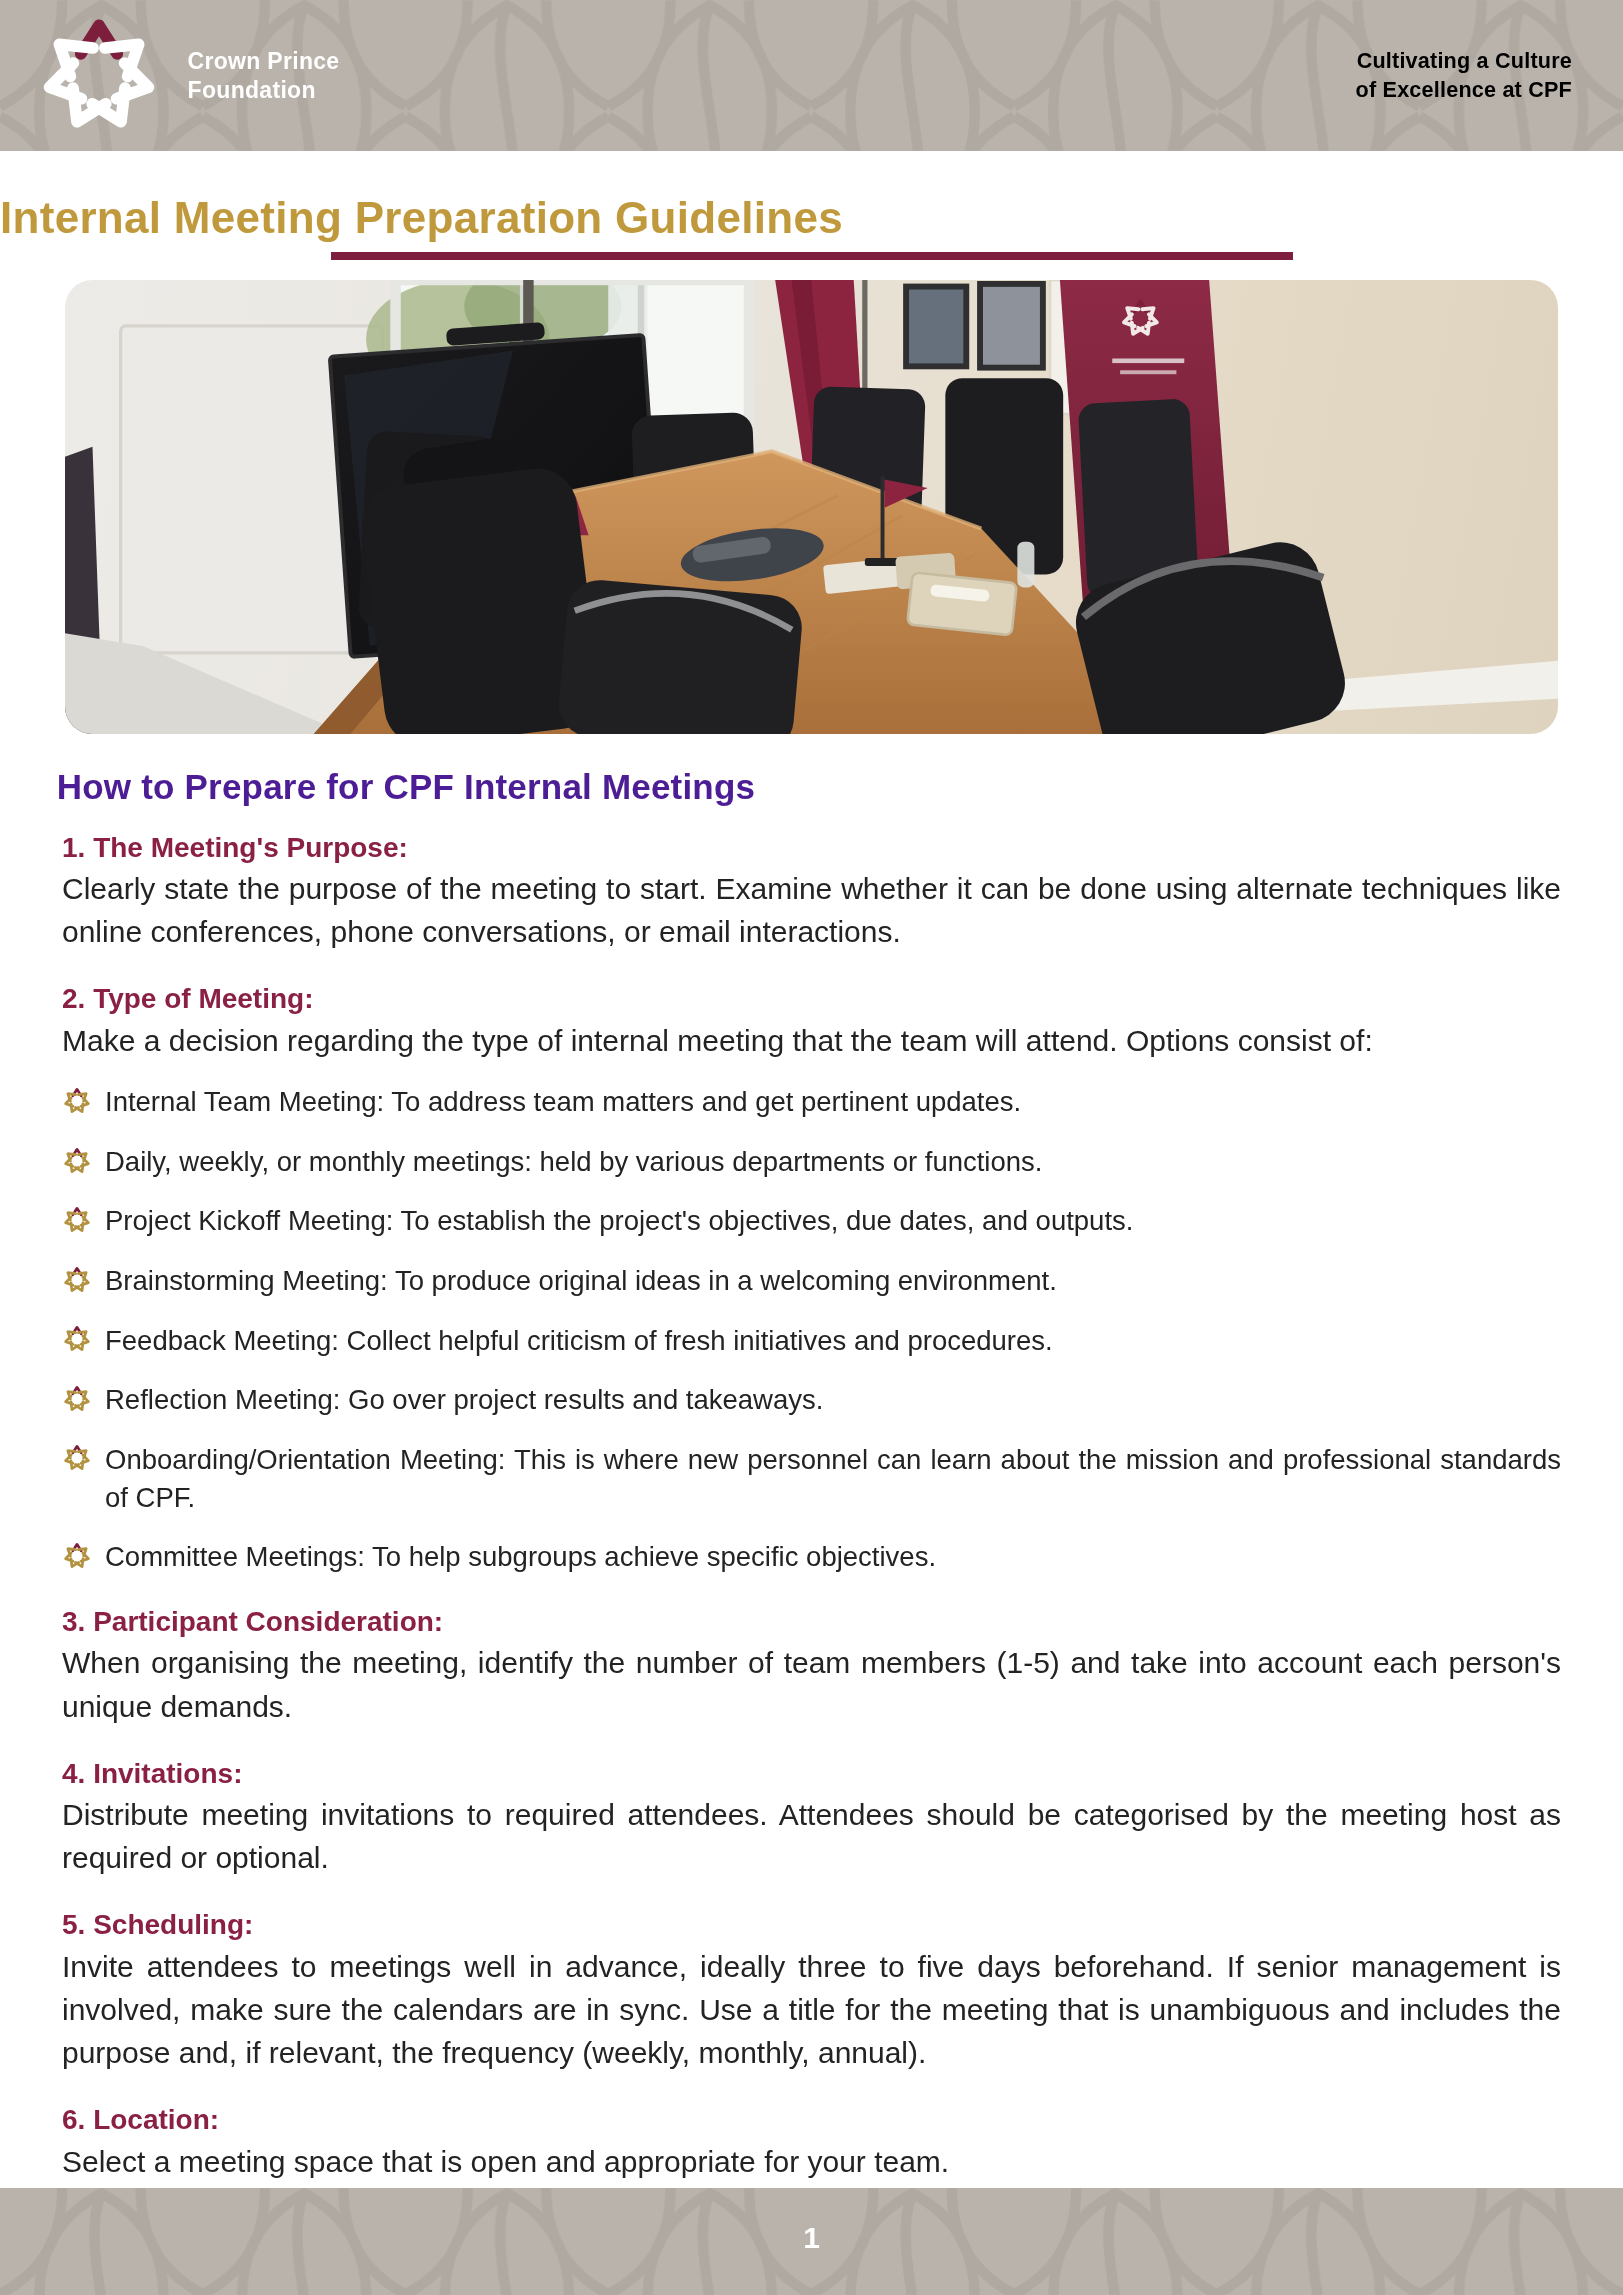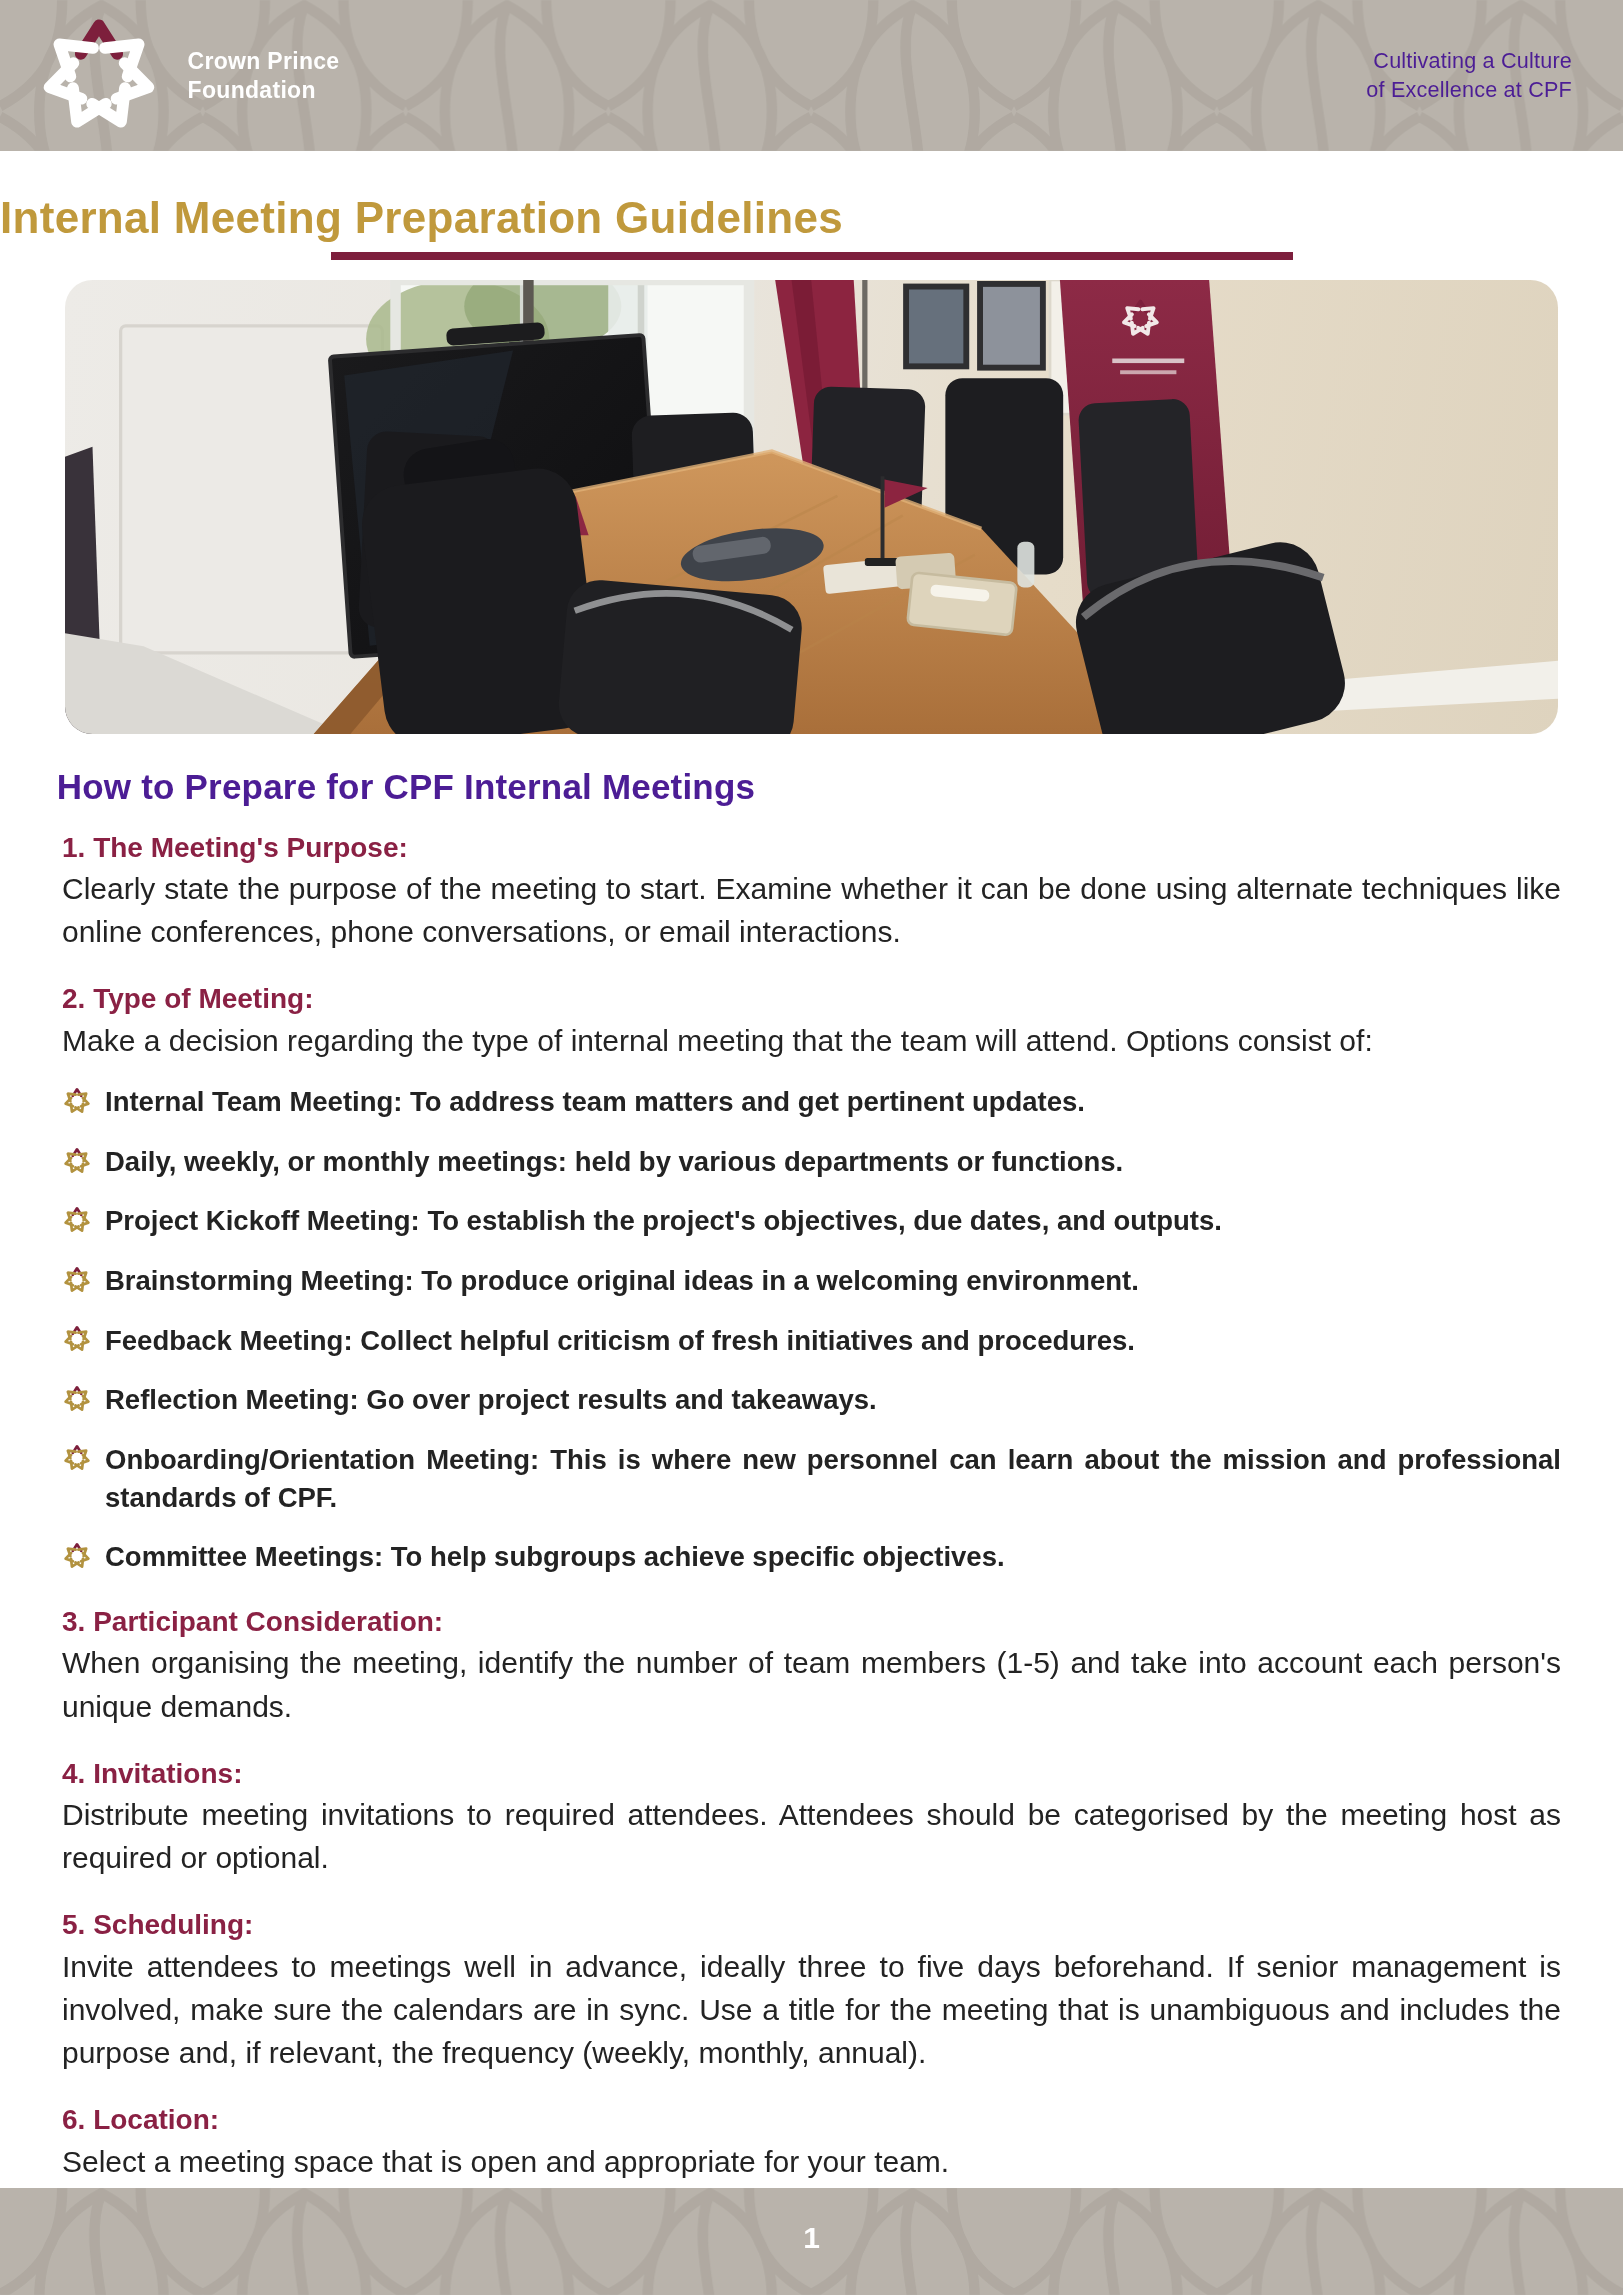--- a/index.html
+++ b/index.html
@@ -9,38 +9,38 @@
   }
   
   .band{position:absolute;left:0;width:100%;background:#b9b3ab;overflow:hidden;}
   .band .pattern{position:absolute;inset:0;width:100%;height:100%;display:block;}
   .band-header{top:0;height:151px;}
   .band-footer{bottom:0;height:107px;}
   .header-content{position:relative;height:100%;display:flex;align-items:center;justify-content:space-between;padding:0 51px 0 34px;box-sizing:border-box;}
   .logo-block{display:flex;align-items:center;gap:23.6px;}
   .logo-svg{width:130px;height:130px;}
   .org-name{color:#ffffff;font-weight:700;font-size:23px;line-height:1.22;letter-spacing:0.3px;}
-  .tagline{color:#4c1d95;font-weight:400;font-size:21.6px;line-height:1.32;text-align:right;letter-spacing:0.2px;}
+  .tagline{color:#000000;font-weight:700;font-size:21.6px;line-height:1.32;text-align:right;letter-spacing:0.2px;}
   .page-num{position:relative;display:block;text-align:center;margin-top:33px;color:#ffffff;font-size:30px;font-weight:700;}
   
   .star-white{stroke:#ffffff;}
   .star-gold{stroke:#b2923f;}
   
   main{position:absolute;top:151px;left:0;right:0;bottom:107px;overflow:hidden;}
   .doc-title{margin:42px 0 0;text-align:left;font-size:44px;font-weight:700;color:#c0993c;letter-spacing:0.3px;}
   .title-underline{width:962px;height:7.9px;background:#7d1f3d;margin:9.2px auto 0;}
   .photo{position:relative;width:1493px;height:454px;margin:19.6px auto 0;border-radius:27.5px;overflow:hidden;
     background:linear-gradient(100deg,#edebe7 0%,#e9e6e0 38%,#e6dcc9 66%,#ded3be 100%);}
   .photo .scene{position:absolute;inset:0;width:100%;height:100%;display:block;}
   .content{padding:0 62px;}
   .intro-heading{margin:33px 0 0 -5.2px;font-size:35px;font-weight:700;color:#4c1d95;letter-spacing:0.2px;}
   .sec-heading{margin:30px 0 0;font-size:28px;font-weight:700;color:#8a2144;}
   .sec-heading.first{margin-top:25px;}
   .sec-body{margin:3.3px 0 0;font-size:30px;line-height:1.44;color:#232323;text-align:justify;}
-  .bullets{list-style:none;margin:8px 0 0;padding:0;font-weight:bold;}
+  .bullets{list-style:none;margin:8px 0 0;padding:0;}
   .bullets li{display:flex;align-items:flex-start;gap:13px;margin-top:21.6px;}
   .bullet-icon{flex:none;width:30px;height:30px;margin-top:2.6px;}
   .b-text{flex:1;font-size:27.5px;line-height:1.38;color:#232323;text-align:justify;}
 </style>
 </head>
 <body>
 
 <svg width="0" height="0" style="position:absolute" aria-hidden="true">
   <defs>
     <g id="cpf-star" fill="none" stroke-width="9" stroke-linecap="round" stroke-linejoin="round">

